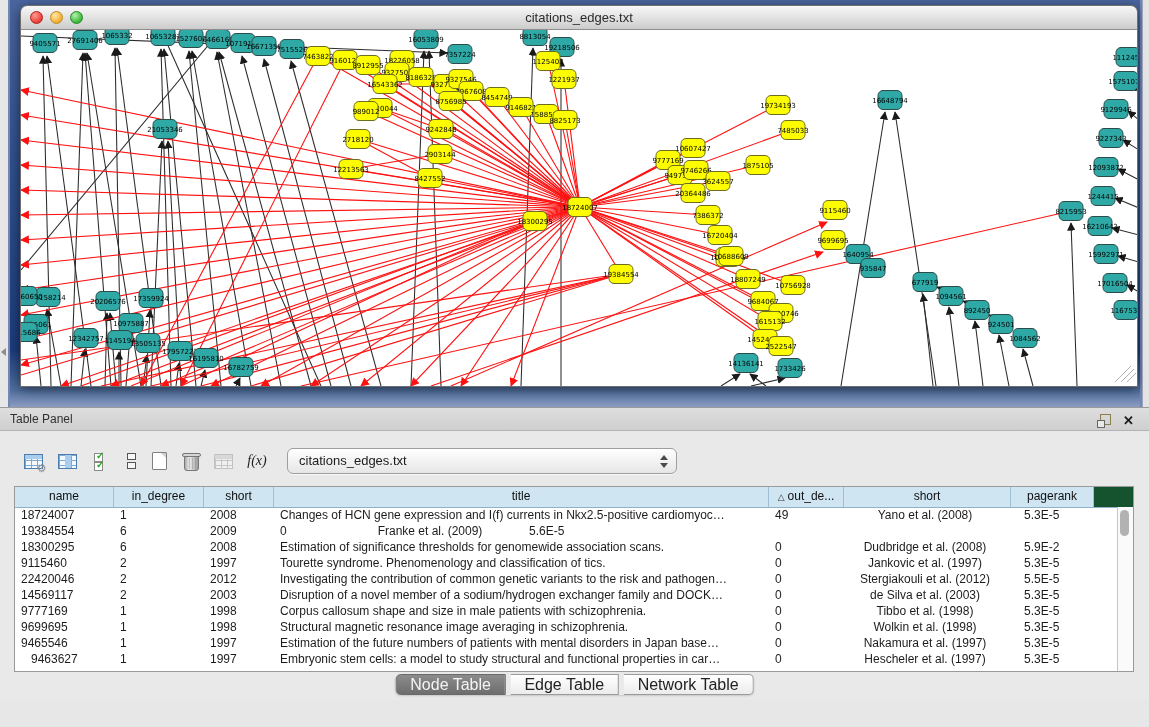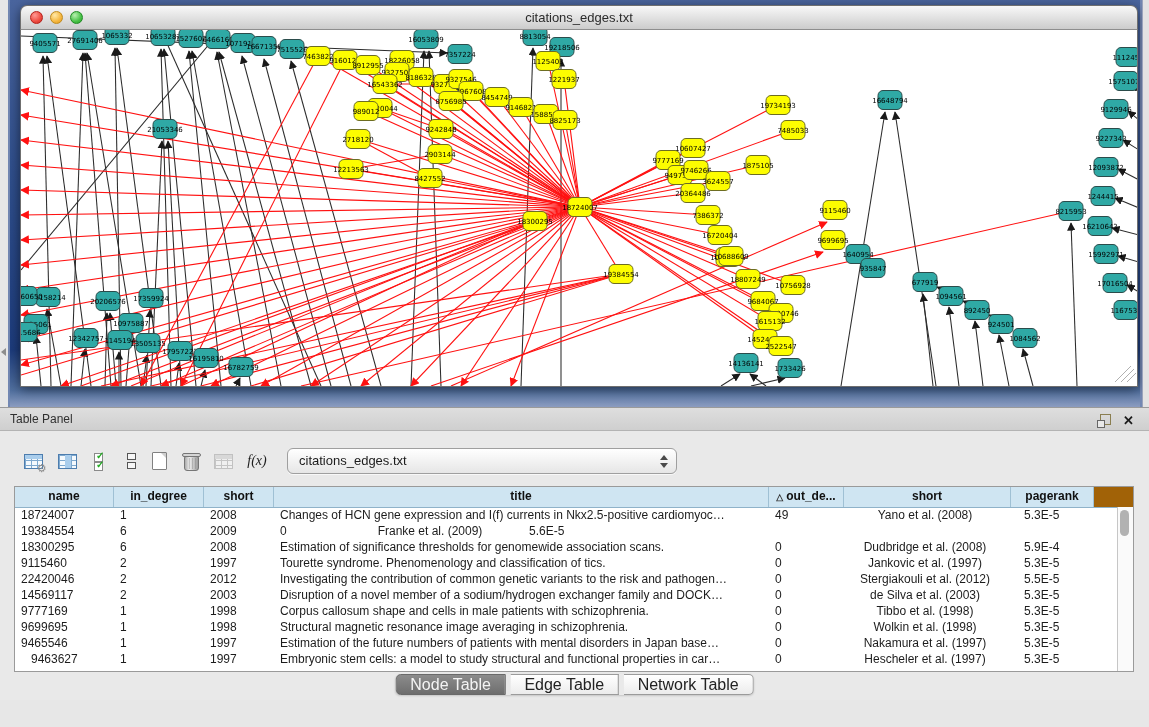--- a/index.html
+++ b/index.html
@@ -74,21 +74,21 @@
     border:1px solid #9f9f9f;border-radius:6px;background:linear-gradient(#ffffff,#e6e6e6);
     box-shadow:0 1px 0 #ffffffaa;}
   .combo .val{position:absolute;left:11px;top:0;font-size:13px;line-height:24px;color:#1b1b1b;}
   .combo .arr{position:absolute;right:9px;top:6px;width:7px;height:13px;}
   .combo .arr::before{content:"";position:absolute;top:0;left:0;border-left:4px solid transparent;border-right:4px solid transparent;border-bottom:5px solid #4a4a4a;}
   .combo .arr::after{content:"";position:absolute;bottom:0;left:0;border-left:4px solid transparent;border-right:4px solid transparent;border-top:5px solid #4a4a4a;}
 
   
   .ttable{position:absolute;left:14px;top:486px;width:1120px;height:186px;box-sizing:border-box;
     background:#fff;border:1px solid #9a9a9a;overflow:hidden;}
-  .thead{display:flex;height:20px;background:#a16207;border-bottom:1px solid #8fb2c9;font-weight:bold;}
+  .thead{display:flex;height:20px;background:#14532d;border-bottom:1px solid #8fb2c9;}
   .th{box-sizing:border-box;height:20px;background:#cfe5f2;border-right:1px solid #9fc0d4;
     font-size:12px;line-height:19px;text-align:center;color:#101010;overflow:hidden;white-space:nowrap;}
   .sortmark{font-size:9px;margin-right:3px;color:#333;}
   .tr{display:flex;height:16px;}
   .td{box-sizing:border-box;height:16px;font-size:12px;line-height:15px;color:#1c1c1c;
     overflow:hidden;white-space:nowrap;padding:0 5px;}
   .vscroll{position:absolute;right:0;top:20px;bottom:0;width:15px;background:#fafafa;border-left:1px solid #c6c6c6;}
   .vthumb{position:absolute;left:2px;top:3px;width:9px;height:26px;border-radius:5px;background:#b2b2b2;}
 
   
@@ -559,21 +559,21 @@
           <div class="td" style="width: 167px; text-align: center; padding-left: 0px;">Franke et al. (2009)</div>
           <div class="td" style="width: 83px; text-align: left; padding-left: 13px;">5.6E-5</div>
         </div>
         <div class="tr">
           <div class="td" style="width: 99px; text-align: left; padding-left: 6px;">18300295</div>
           <div class="td" style="width: 90px; text-align: left; padding-left: 6px;">6</div>
           <div class="td" style="width: 70px; text-align: left; padding-left: 6px;">2008</div>
           <div class="td" style="width: 495px; text-align: left; padding-left: 6px;">Estimation of significance thresholds for genomewide association scans.</div>
           <div class="td" style="width: 75px; text-align: left; padding-left: 6px;">0</div>
           <div class="td" style="width: 167px; text-align: center; padding-left: 0px;">Dudbridge et al. (2008)</div>
-          <div class="td" style="width: 83px; text-align: left; padding-left: 13px;">5.9E-4</div>
+          <div class="td" style="width: 83px; text-align: left; padding-left: 13px;">5.9E-2</div>
         </div>
         <div class="tr">
           <div class="td" style="width: 99px; text-align: left; padding-left: 6px;">9115460</div>
           <div class="td" style="width: 90px; text-align: left; padding-left: 6px;">2</div>
           <div class="td" style="width: 70px; text-align: left; padding-left: 6px;">1997</div>
           <div class="td" style="width: 495px; text-align: left; padding-left: 6px;">Tourette syndrome. Phenomenology and classification of tics.</div>
           <div class="td" style="width: 75px; text-align: left; padding-left: 6px;">0</div>
           <div class="td" style="width: 167px; text-align: center; padding-left: 0px;">Jankovic et al. (1997)</div>
           <div class="td" style="width: 83px; text-align: left; padding-left: 13px;">5.3E-5</div>
         </div>
@@ -592,21 +592,21 @@
           <div class="td" style="width: 70px; text-align: left; padding-left: 6px;">2003</div>
           <div class="td" style="width: 495px; text-align: left; padding-left: 6px;">Disruption of a novel member of a sodium/hydrogen exchanger family and DOCK…</div>
           <div class="td" style="width: 75px; text-align: left; padding-left: 6px;">0</div>
           <div class="td" style="width: 167px; text-align: center; padding-left: 0px;">de Silva et al. (2003)</div>
           <div class="td" style="width: 83px; text-align: left; padding-left: 13px;">5.3E-5</div>
         </div>
         <div class="tr">
           <div class="td" style="width: 99px; text-align: left; padding-left: 6px;">9777169</div>
           <div class="td" style="width: 90px; text-align: left; padding-left: 6px;">1</div>
           <div class="td" style="width: 70px; text-align: left; padding-left: 6px;">1998</div>
-          <div class="td" style="width: 495px; text-align: left; padding-left: 6px;">Corpus callosum shape and cells in male patients with schizophrenia.</div>
+          <div class="td" style="width: 495px; text-align: left; padding-left: 6px;">Corpus callosum shape and size in male patients with schizophrenia.</div>
           <div class="td" style="width: 75px; text-align: left; padding-left: 6px;">0</div>
           <div class="td" style="width: 167px; text-align: center; padding-left: 0px;">Tibbo et al. (1998)</div>
           <div class="td" style="width: 83px; text-align: left; padding-left: 13px;">5.3E-5</div>
         </div>
         <div class="tr">
           <div class="td" style="width: 99px; text-align: left; padding-left: 6px;">9699695</div>
           <div class="td" style="width: 90px; text-align: left; padding-left: 6px;">1</div>
           <div class="td" style="width: 70px; text-align: left; padding-left: 6px;">1998</div>
           <div class="td" style="width: 495px; text-align: left; padding-left: 6px;">Structural magnetic resonance image averaging in schizophrenia.</div>
           <div class="td" style="width: 75px; text-align: left; padding-left: 6px;">0</div>

